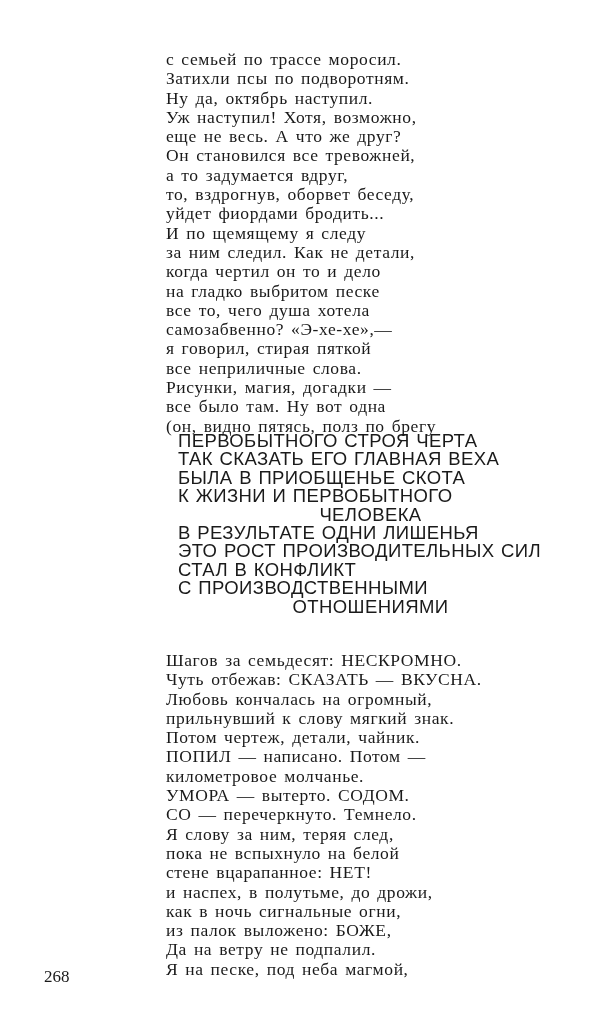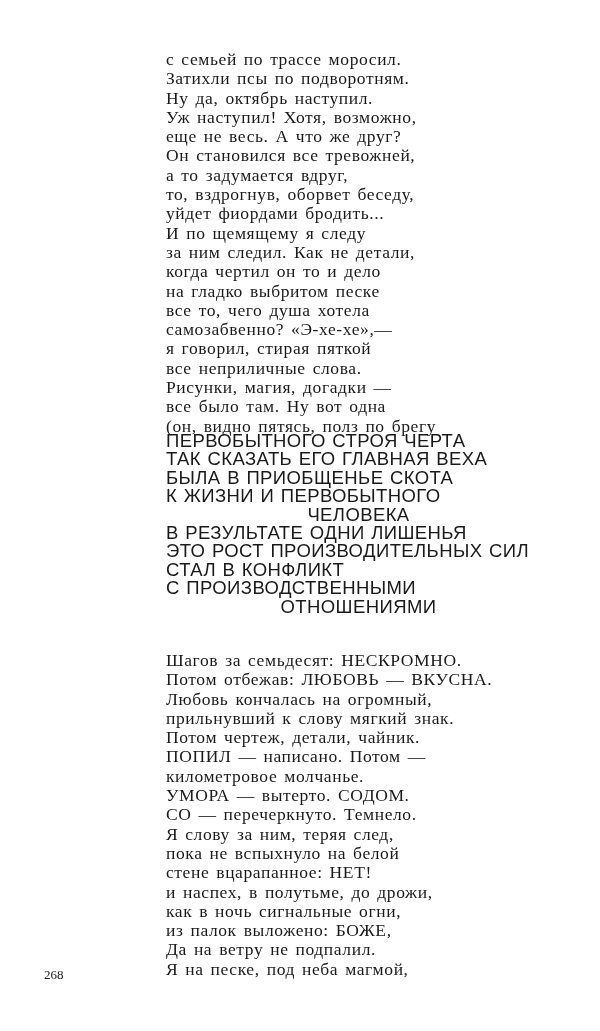--- a/index.html
+++ b/index.html
@@ -39,28 +39,28 @@
       line-height: 18.4px;
       height: 18.4px;
       letter-spacing: 0.4px;
       word-spacing: 1px;
     }
     .caps .line.right {
       text-align: center;
       width: 385px;
     }
     #block-1 { top: 50px; }
-    #block-2 { top: 432px; }
+    #block-2 { top: 432px; margin-left: 12px; }
     #block-3 { top: 651px; }
     .page-number {
       position: absolute;
       left: 44px;
       top: 967px;
       font-family: "Liberation Serif", "DejaVu Serif", serif;
-      font-size: 13px;
+      font-size: 17px;
       color: #1a1a1a;
     }
   </style>
 </head>
 <body>
 
 <div class="page">
 
   <div class="block" id="block-1">
     <div class="line">с семьей по трассе моросил.</div>
@@ -93,21 +93,21 @@
     <div class="line right">ЧЕЛОВЕКА</div>
     <div class="line">В РЕЗУЛЬТАТЕ ОДНИ ЛИШЕНЬЯ</div>
     <div class="line">ЭТО РОСТ ПРОИЗВОДИТЕЛЬНЫХ СИЛ</div>
     <div class="line">СТАЛ В КОНФЛИКТ</div>
     <div class="line">С ПРОИЗВОДСТВЕННЫМИ</div>
     <div class="line right">ОТНОШЕНИЯМИ</div>
   </div>
 
   <div class="block" id="block-3">
     <div class="line">Шагов за семьдесят: НЕСКРОМНО.</div>
-    <div class="line">Потом отбежав: ЛЮБОВЬ — ВКУСНА.</div>
+    <div class="line">Чуть отбежав: СКАЗАТЬ — ВКУСНА.</div>
     <div class="line">Любовь кончалась на огромный,</div>
     <div class="line">прильнувший к слову мягкий знак.</div>
     <div class="line">Потом чертеж, детали, чайник.</div>
     <div class="line">ПОПИЛ — написано. Потом —</div>
     <div class="line">километровое молчанье.</div>
     <div class="line">УМОРА — вытерто. СОДОМ.</div>
     <div class="line">СО — перечеркнуто. Темнело.</div>
     <div class="line">Я слову за ним, теряя след,</div>
     <div class="line">пока не вспыхнуло на белой</div>
     <div class="line">стене вцарапанное: НЕТ!</div>

